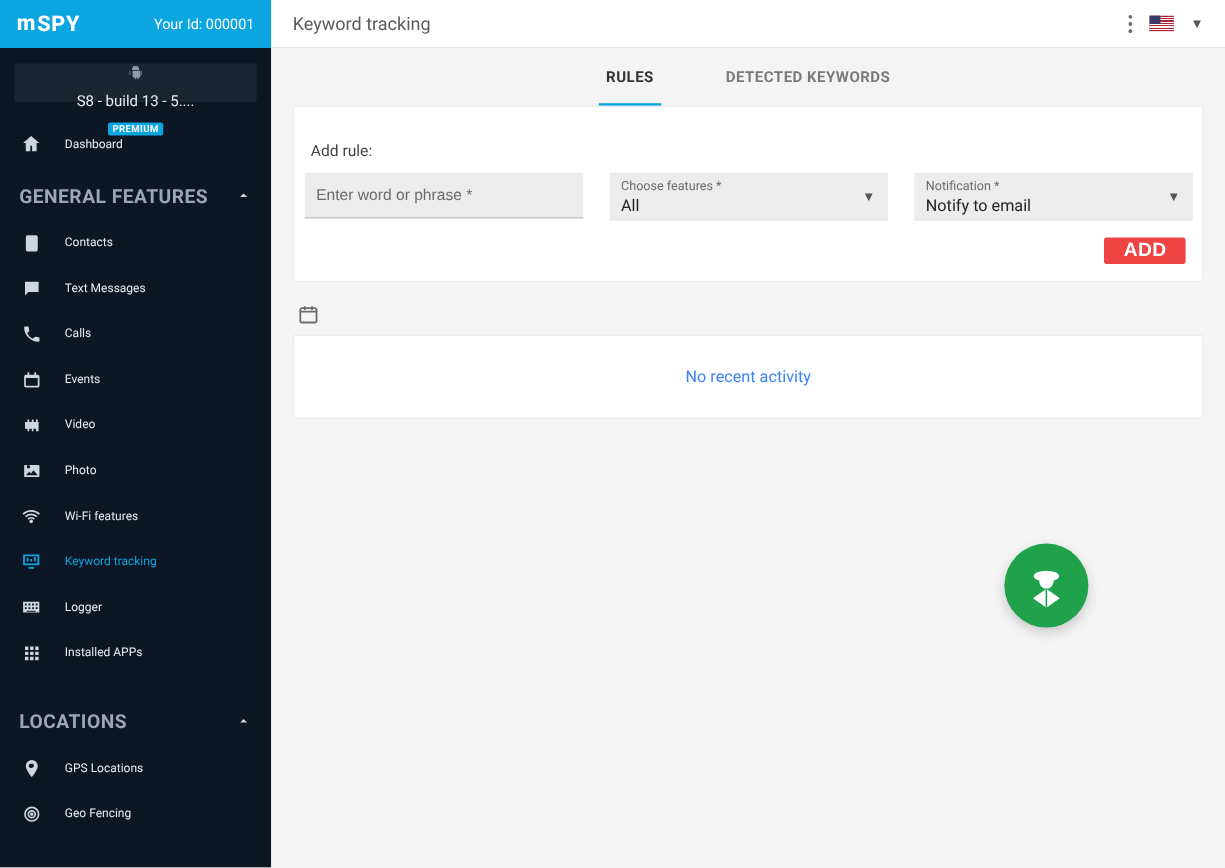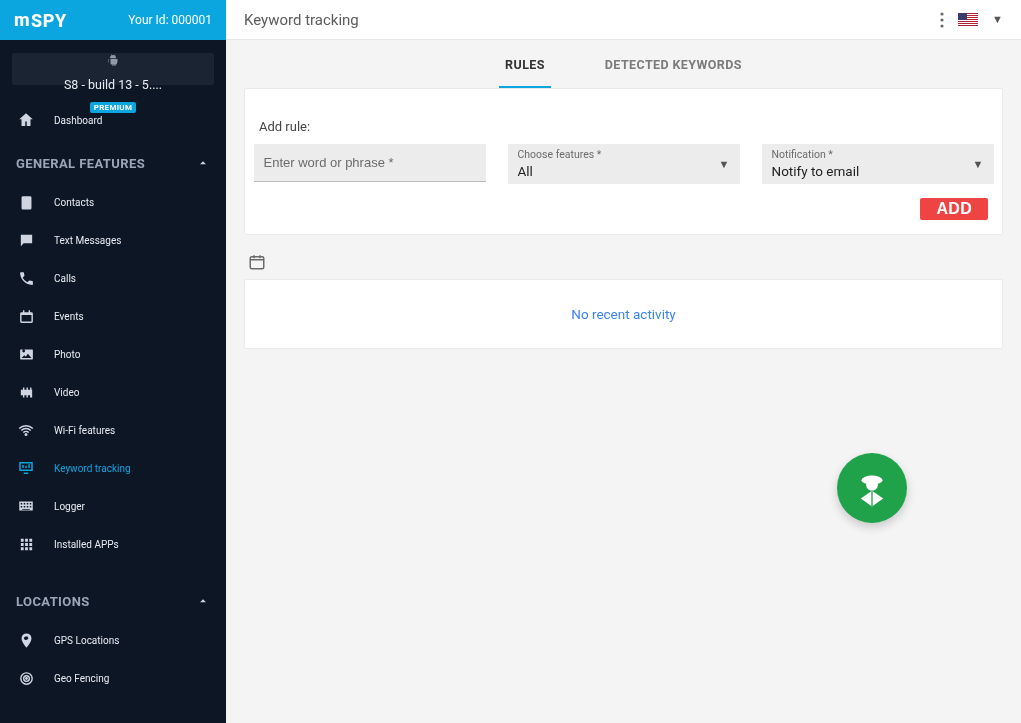--- a/index.html
+++ b/index.html
@@ -11,21 +11,21 @@
   .sb-top { height: 40px; background: #0ba5e0; display: flex; align-items: center; padding: 0 14px; justify-content: space-between; }
   .logo { font-weight: 800; font-size: 18px; letter-spacing: 0.5px; color: #fff; display: flex; align-items: center; }
   .logo .m { display:inline-block; transform: translateY(-1px); margin-right:1px;}
   .userid { font-size: 12px; color: #fff; }
   .device-bar { margin: 13px 12px 10px; background: #1a2433; border-radius: 2px; height: 32px; display: flex; align-items: center; padding: 0 10px; gap: 10px; font-size: 12.5px; color: #e9edf3; flex-direction: column; }
   .device-bar .badge { background: #0ba5e0; color: #fff; font-size: 8px; padding: 1px 4px; border-radius: 2px; font-weight: 700; letter-spacing: 0.3px;}
   .sb-scroll { flex: 1; overflow-y: auto; }
   .sb-item { display: flex; align-items: center; height: 38px; padding: 0 16px 0 16px; gap: 18px; font-size: 10px; color: #e9edf3; cursor: pointer; }
   .sb-item .ic { width: 20px; height: 20px; display:flex; align-items:center; justify-content:center; color:#cfd6e1;}
   .sb-item.active, .sb-item.active .ic { color: #0ba5e0; }
-  .sb-section { display: flex; align-items: center; justify-content: space-between; padding: 0 16px; height: 40px; font-size: 13px; font-weight: 700; letter-spacing: 0.4px; color: #9aa6b6; cursor: pointer; }
+  .sb-section { display: flex; align-items: center; justify-content: space-between; padding: 0 16px; height: 40px; font-size: 16px; font-weight: 700; letter-spacing: 0.4px; color: #9aa6b6; cursor: pointer; }
   .sb-section .chev { color: #cfd6e1; }
   .sb-dashboard { margin-top: 6px; margin-bottom: 4px;}
   
   
   .main { flex: 1; background: #f4f4f4; display: flex; flex-direction: column; min-width:0;}
   .topbar { height: 40px; background: #fff; border-bottom: 1px solid #e6e6e6; display: flex; align-items: center; padding: 0 18px; justify-content: space-between; }
   .page-title { font-size: 15px; color: #5b5b5b; }
   .topright { display: flex; align-items: center; gap: 14px; }
   .dots { color: #6b6b6b; }
   .flag { width: 20px; height: 13px; position: relative; background: linear-gradient(#b22234 0 100%); border:0; }
@@ -131,32 +131,32 @@
             <span class="ic">
               <svg width="17" height="17" viewBox="0 0 24 24" fill="currentColor">
                 <path d="M5 6h14a2 2 0 012 2v11a2 2 0 01-2 2H5a2 2 0 01-2-2V8a2 2 0 012-2zm0 4v9h14v-9H5zM7 3h2v4H7V3zm8 0h2v4h-2V3z"></path>
               </svg>
             </span>
             <span>Events</span>
           </div>
           <div class="sb-item">
             <span class="ic">
               <svg width="17" height="17" viewBox="0 0 24 24" fill="currentColor">
+                <path d="M4 5h16v14H4V5zm0 0v3h3V5H4zm5 0v3h3V5H9zm5 0v3h3V5h-3zm5 0v3h1V5h-1zM4 16v3h3v-3H4zm5 0v3h3v-3H9zm5 0v3h3v-3h-3z"></path>
+              </svg>
+            </span>
+            <span>Video</span>
+          </div>
+          <div class="sb-item">
+            <span class="ic">
+              <svg width="17" height="17" viewBox="0 0 24 24" fill="currentColor">
                 <path d="M4 5h16a1 1 0 011 1v12a1 1 0 01-1 1H4a1 1 0 01-1-1V6a1 1 0 011-1zm1 12h14l-5-6-3 4-2-2-4 4zm3-8a2 2 0 100-4 2 2 0 000 4z"></path>
               </svg>
             </span>
             <span>Photo</span>
-          </div>
-          <div class="sb-item">
-            <span class="ic">
-              <svg width="17" height="17" viewBox="0 0 24 24" fill="currentColor">
-                <path d="M4 5h16v14H4V5zm0 0v3h3V5H4zm5 0v3h3V5H9zm5 0v3h3V5h-3zm5 0v3h1V5h-1zM4 16v3h3v-3H4zm5 0v3h3v-3H9zm5 0v3h3v-3h-3z"></path>
-              </svg>
-            </span>
-            <span>Video</span>
           </div>
           <div class="sb-item">
             <span class="ic">
               <svg width="18" height="18" viewBox="0 0 24 24" fill="currentColor">
                 <path d="M12 20a2 2 0 110-4 2 2 0 010 4zm-4.2-5.2a6 6 0 018.4 0l-1.4 1.4a4 4 0 00-5.6 0l-1.4-1.4zm-2.8-2.8a10 10 0 0114 0l-1.4 1.4a8 8 0 00-11.2 0L5 12zm-2.8-2.8a14 14 0 0119.6 0l-1.4 1.4a12 12 0 00-16.8 0L2.2 9.2z"></path>
               </svg>
             </span>
             <span>Wi-Fi features</span>
           </div>
           <div class="sb-item active">

